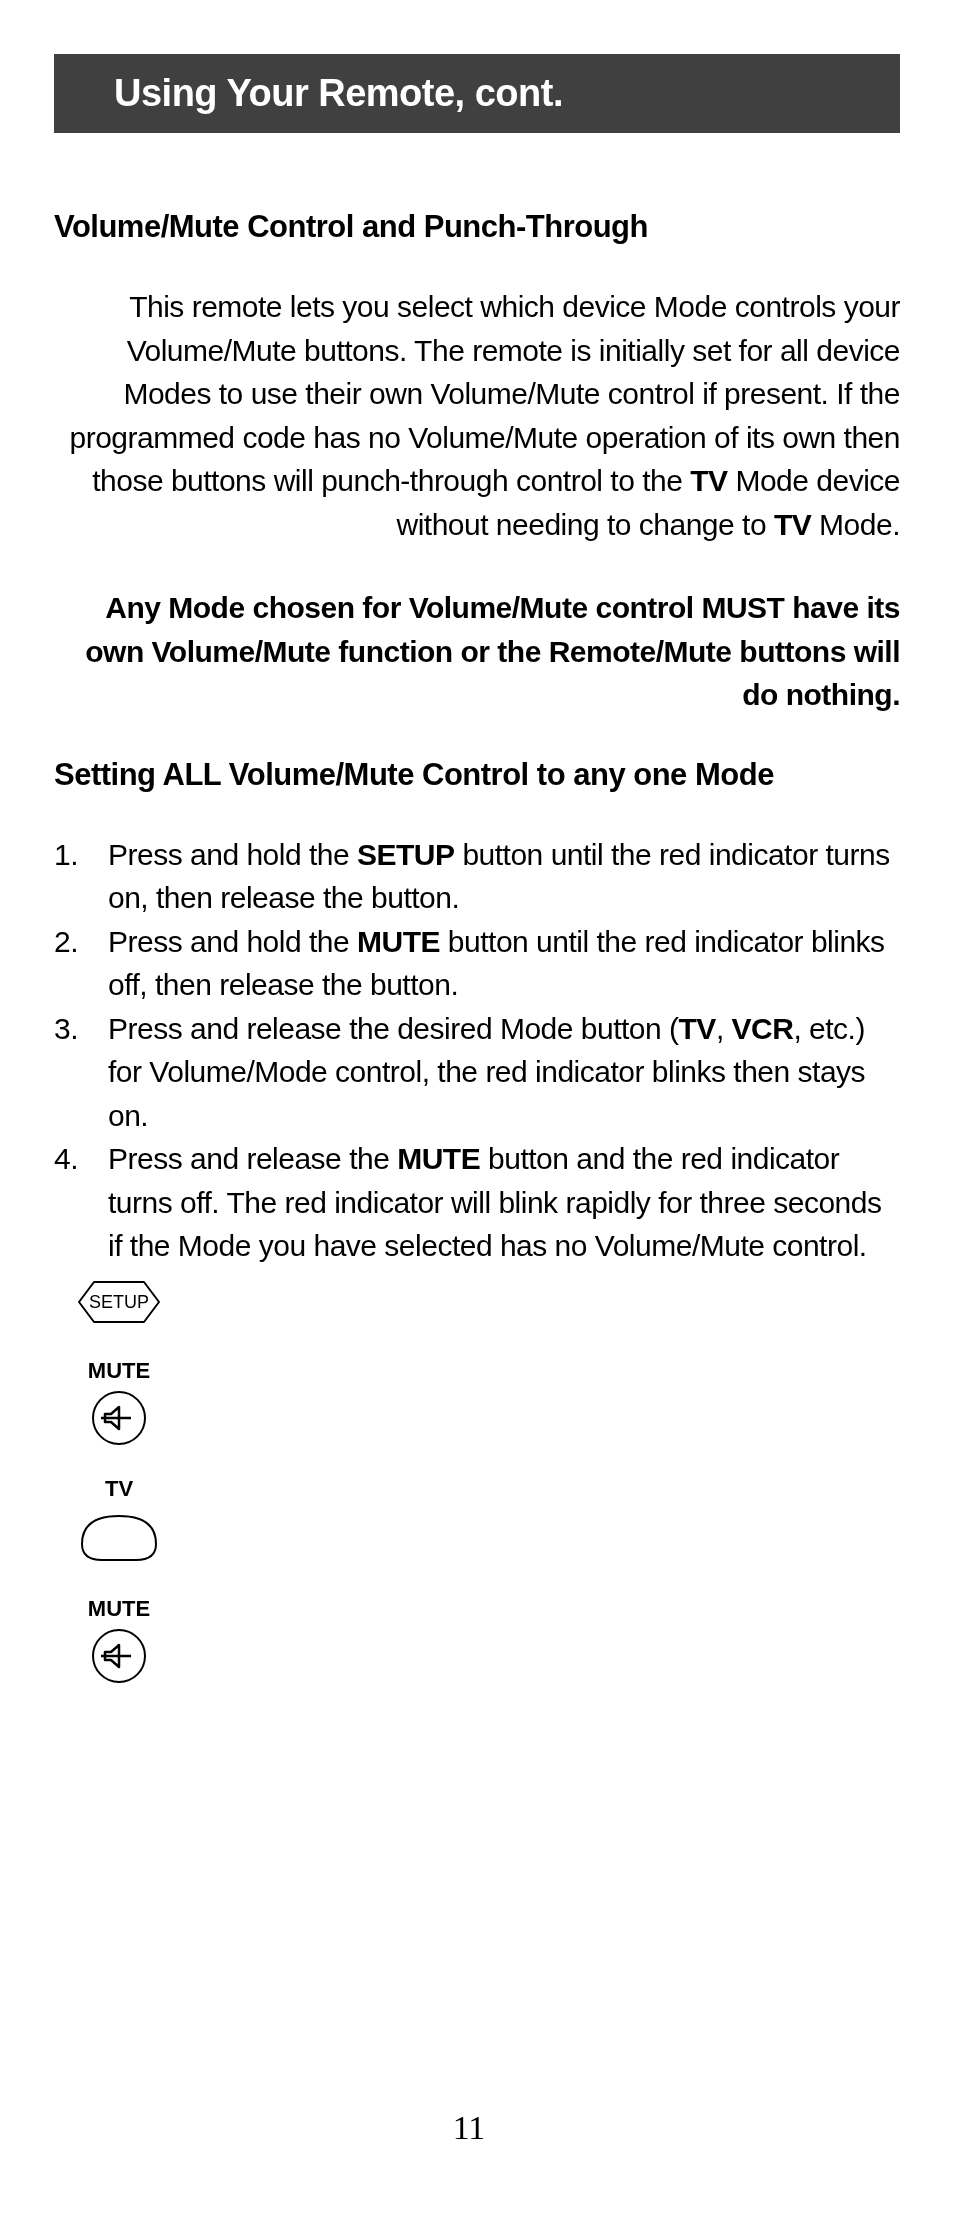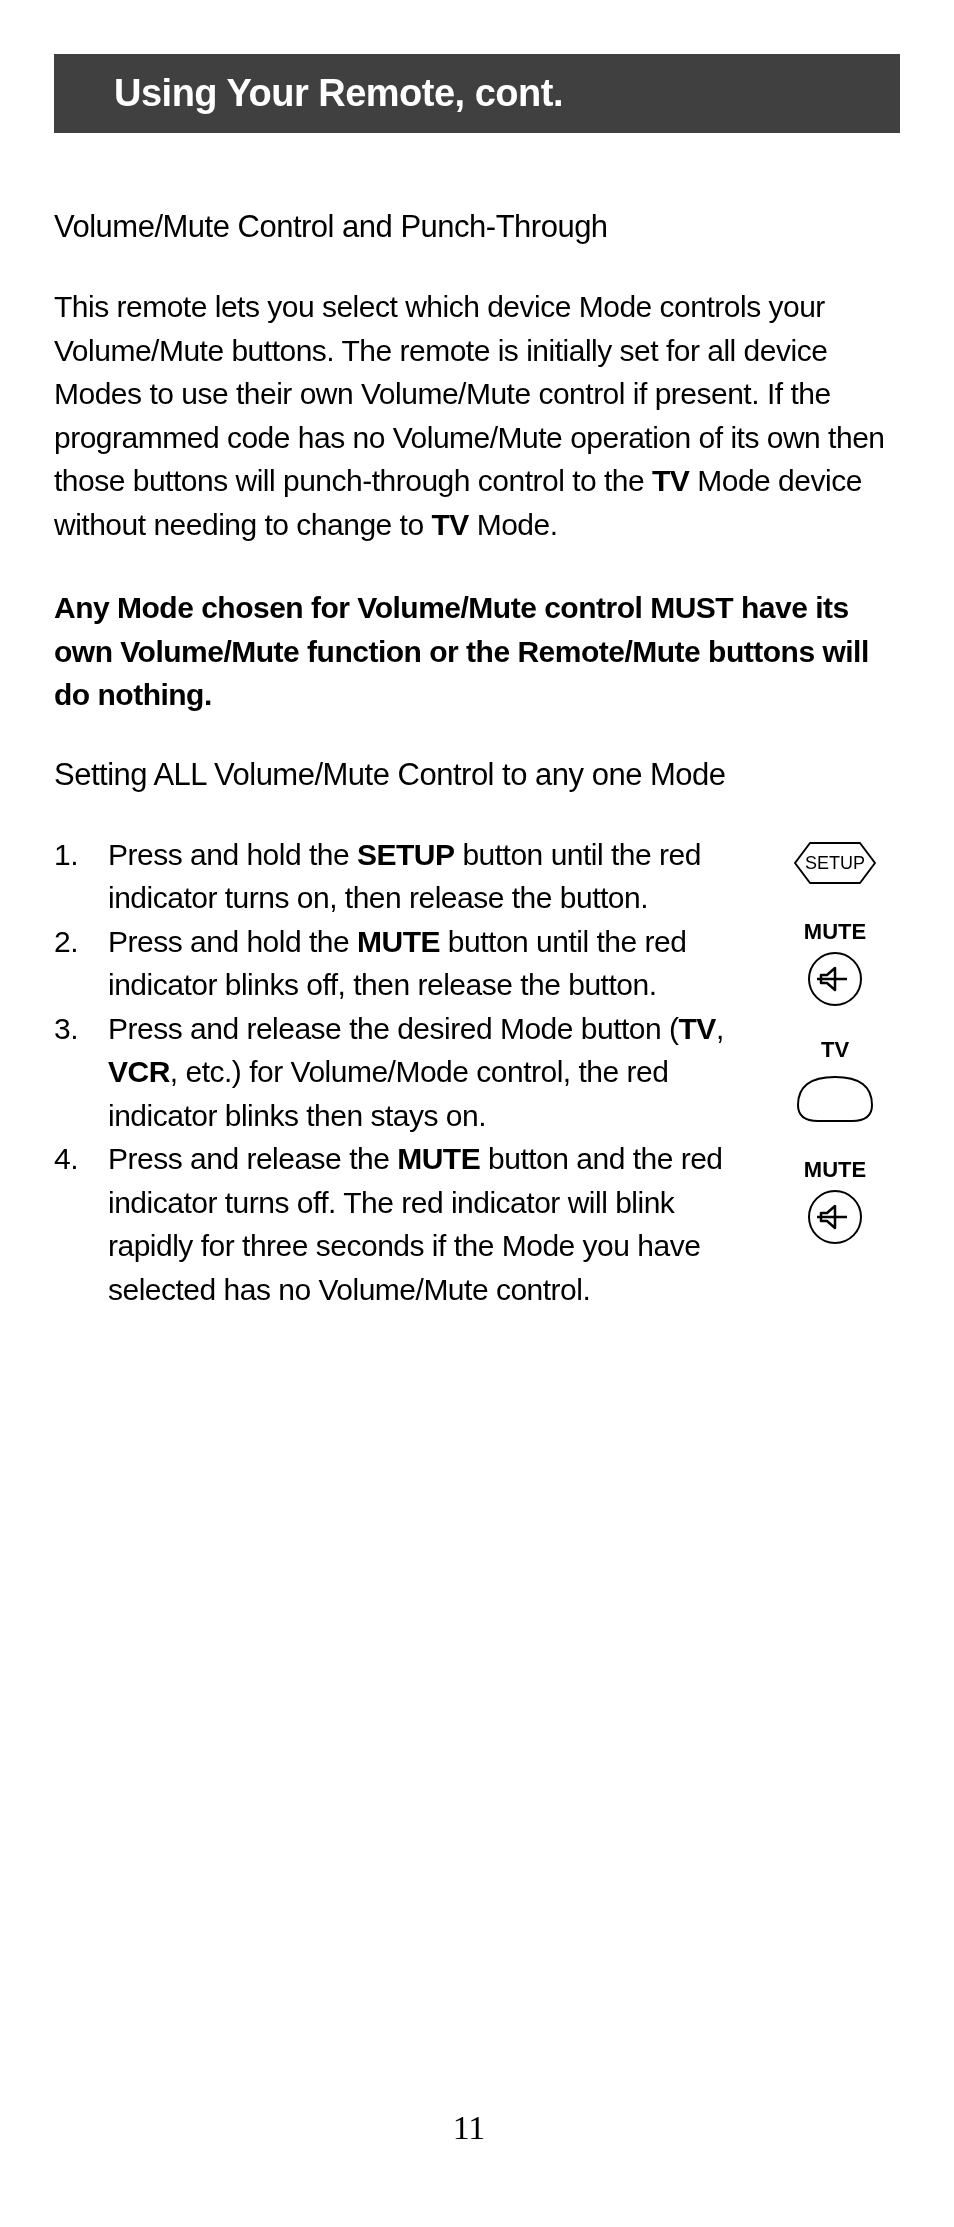--- a/index.html
+++ b/index.html
@@ -18,34 +18,36 @@
     background: #404040;
     color: #ffffff;
     font-size: 38px;
     font-weight: bold;
     padding: 18px 0 18px 60px;
     margin-bottom: 76px;
     letter-spacing: -0.5px;
   }
   .section-title {
     font-size: 31px;
-    font-weight: normal;
+    font-weight: bold;
     margin-bottom: 40px;
     letter-spacing: -0.5px;
   }
   .para {
     font-size: 30px;
     line-height: 1.45;
     margin-bottom: 40px;
     letter-spacing: -0.5px;
+    text-align: right;
   }
   .bold { font-weight: bold; }
   .two-col {
     display: flex;
     gap: 4px;
+    flex-direction: column;
   }
   .text-col {
     flex: 1;
     min-width: 0;
   }
   .icon-col {
     width: 130px;
     flex: none;
     display: flex;
     flex-direction: column;

